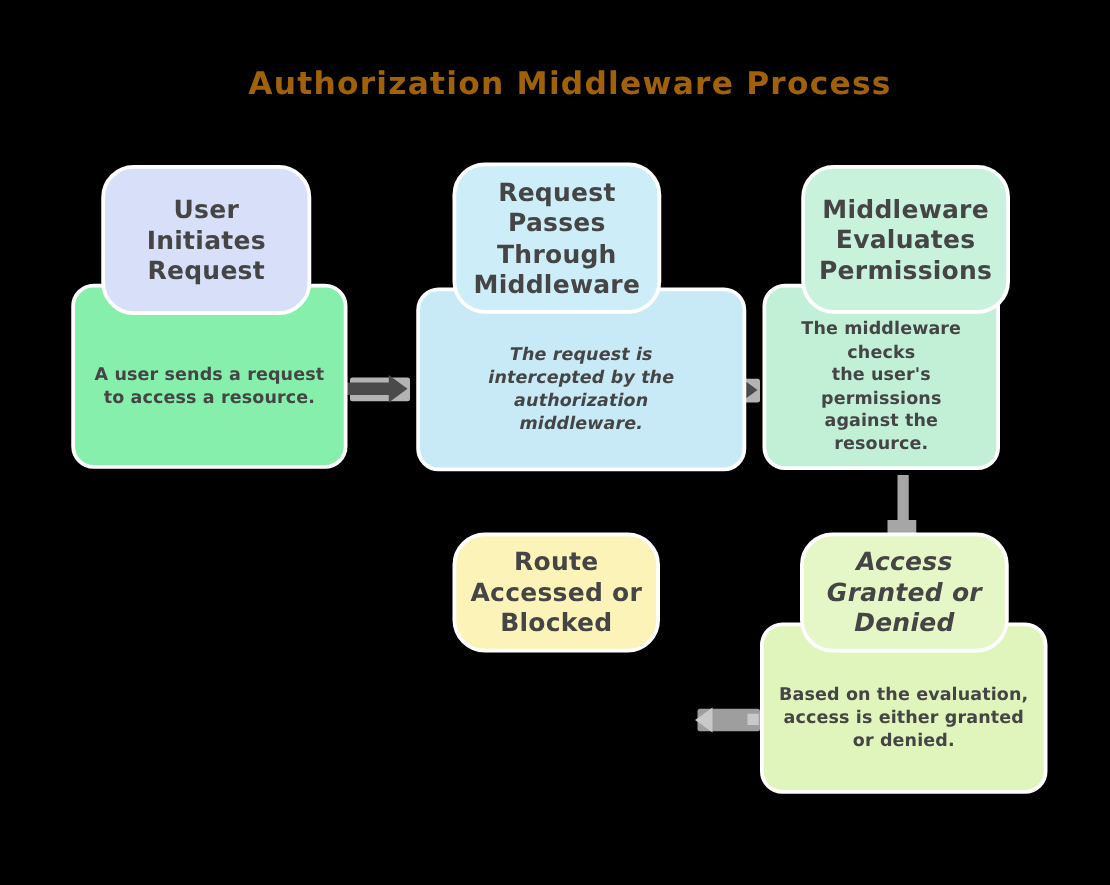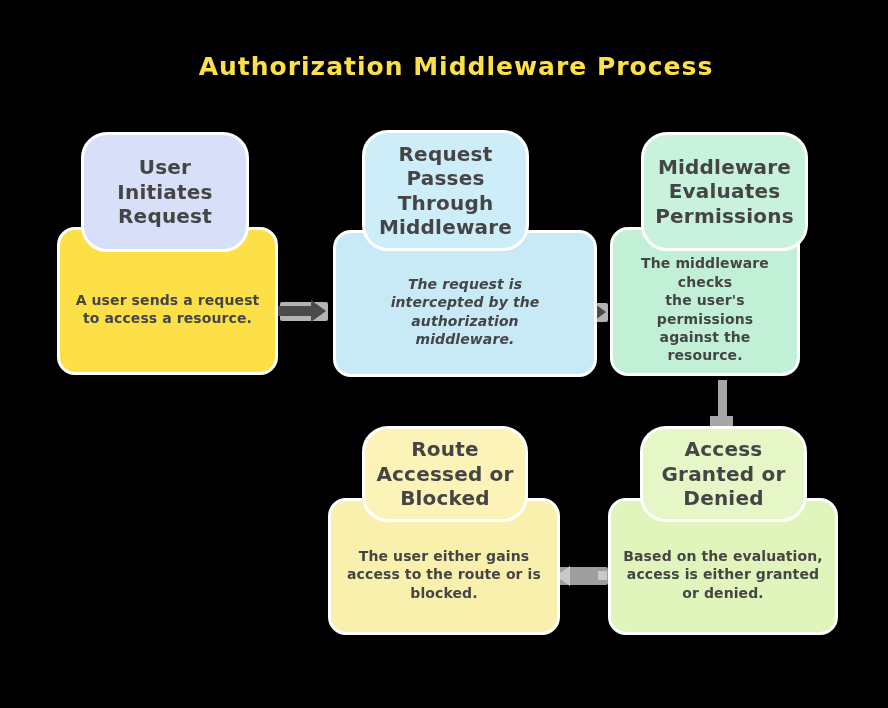--- a/index.html
+++ b/index.html
@@ -59,21 +59,21 @@
   
   .h1 { left:  81px; top: 132px; width: 168px; height: 120px; text-align: center; }
   .b1 { left:  57px; top: 227px; width: 221px; height: 148px; }
   .h2 { left: 362px; top: 130px; width: 167px; height: 121px; }
   .b2 { left: 333px; top: 230px; width: 264px; height: 147px; font-style: italic; }
   .h3 { left: 641px; top: 132px; width: 167px; height: 119px; }
   .b3 { left: 610px; top: 227px; width: 190px; height: 149px; }
   
   .h4 { left: 362px; top: 426px; width: 166px; height:  96px; text-align: center; }
   .b4 { left: 328px; top: 498px; width: 232px; height: 137px; }
-  .h5 { left: 640px; top: 426px; width: 167px; height:  96px; }
+  .h5 { left: 640px; top: 426px; width: 167px; height:  96px; font-style: italic; }
   .b5 { left: 608px; top: 498px; width: 230px; height: 137px; }
 
   
   .conn { position: absolute; z-index: 1; }
 
   .arrow-right { width: 62px; height: 22px; }
   .arrow-right .lt   { position:absolute; left:13px; top:2px;  width:48px; height:19px; background:#b3b3b3; border-radius:2px; }
   .arrow-right .tail { position:absolute; left:0;    top:6px;  width:46px; height:10px; background:#4a4a4a; }
   .arrow-right .head { position:absolute; left:44px; top:0;    width:0; height:0;
                        border-left:15px solid #4a4a4a; border-top:11px solid transparent; border-bottom:11px solid transparent; }
@@ -90,23 +90,23 @@
   .arrow-down { width: 24px; height: 52px; }
   .arrow-down .stem { position:absolute; left:8px; top:0;    width:9px;  height:38px; background:#a6a6a6; }
   .arrow-down .base { position:absolute; left:0;   top:36px; width:23px; height:16px; background:#a6a6a6; }
   .a35 { left: 710px; top: 380px; }
 </style>
 </head>
 <body>
 
 <div class="stage" style="background: rgb(0, 0, 0);">
 
-  <div class="title" style="color: #fde047; padding-left: 24px;">Authorization Middleware Process</div>
+  <div class="title" style="color: #a16207; padding-left: 24px;">Authorization Middleware Process</div>
 
-  <div class="card body-card b1" style="background: #fde047;">
+  <div class="card body-card b1" style="background: #86efac;">
     <span>A user sends a request
 to access a resource.</span>
   </div>
   <div class="card header-card h1" style="background: rgb(215, 224, 248);">
     <span>User
 Initiates
 Request</span>
   </div>
 
   <div class="card body-card b2" style="background: rgb(199, 234, 246);">
@@ -126,25 +126,20 @@
     <span>The middleware checks
 the user's permissions
 against the resource.</span>
   </div>
   <div class="card header-card h3" style="background: rgb(200, 242, 220);">
     <span>Middleware
 Evaluates
 Permissions</span>
   </div>
 
-  <div class="card body-card b4" style="background: rgb(249, 240, 173);">
-    <span>The user either gains
-access to the route or is
-blocked.</span>
-  </div>
   <div class="card header-card h4" style="background: rgb(251, 243, 184);">
     <span>Route
 Accessed or
 Blocked</span>
   </div>
 
   <div class="card body-card b5" style="background: rgb(224, 245, 188);">
     <span>Based on the evaluation,
 access is either granted
 or denied.</span>

